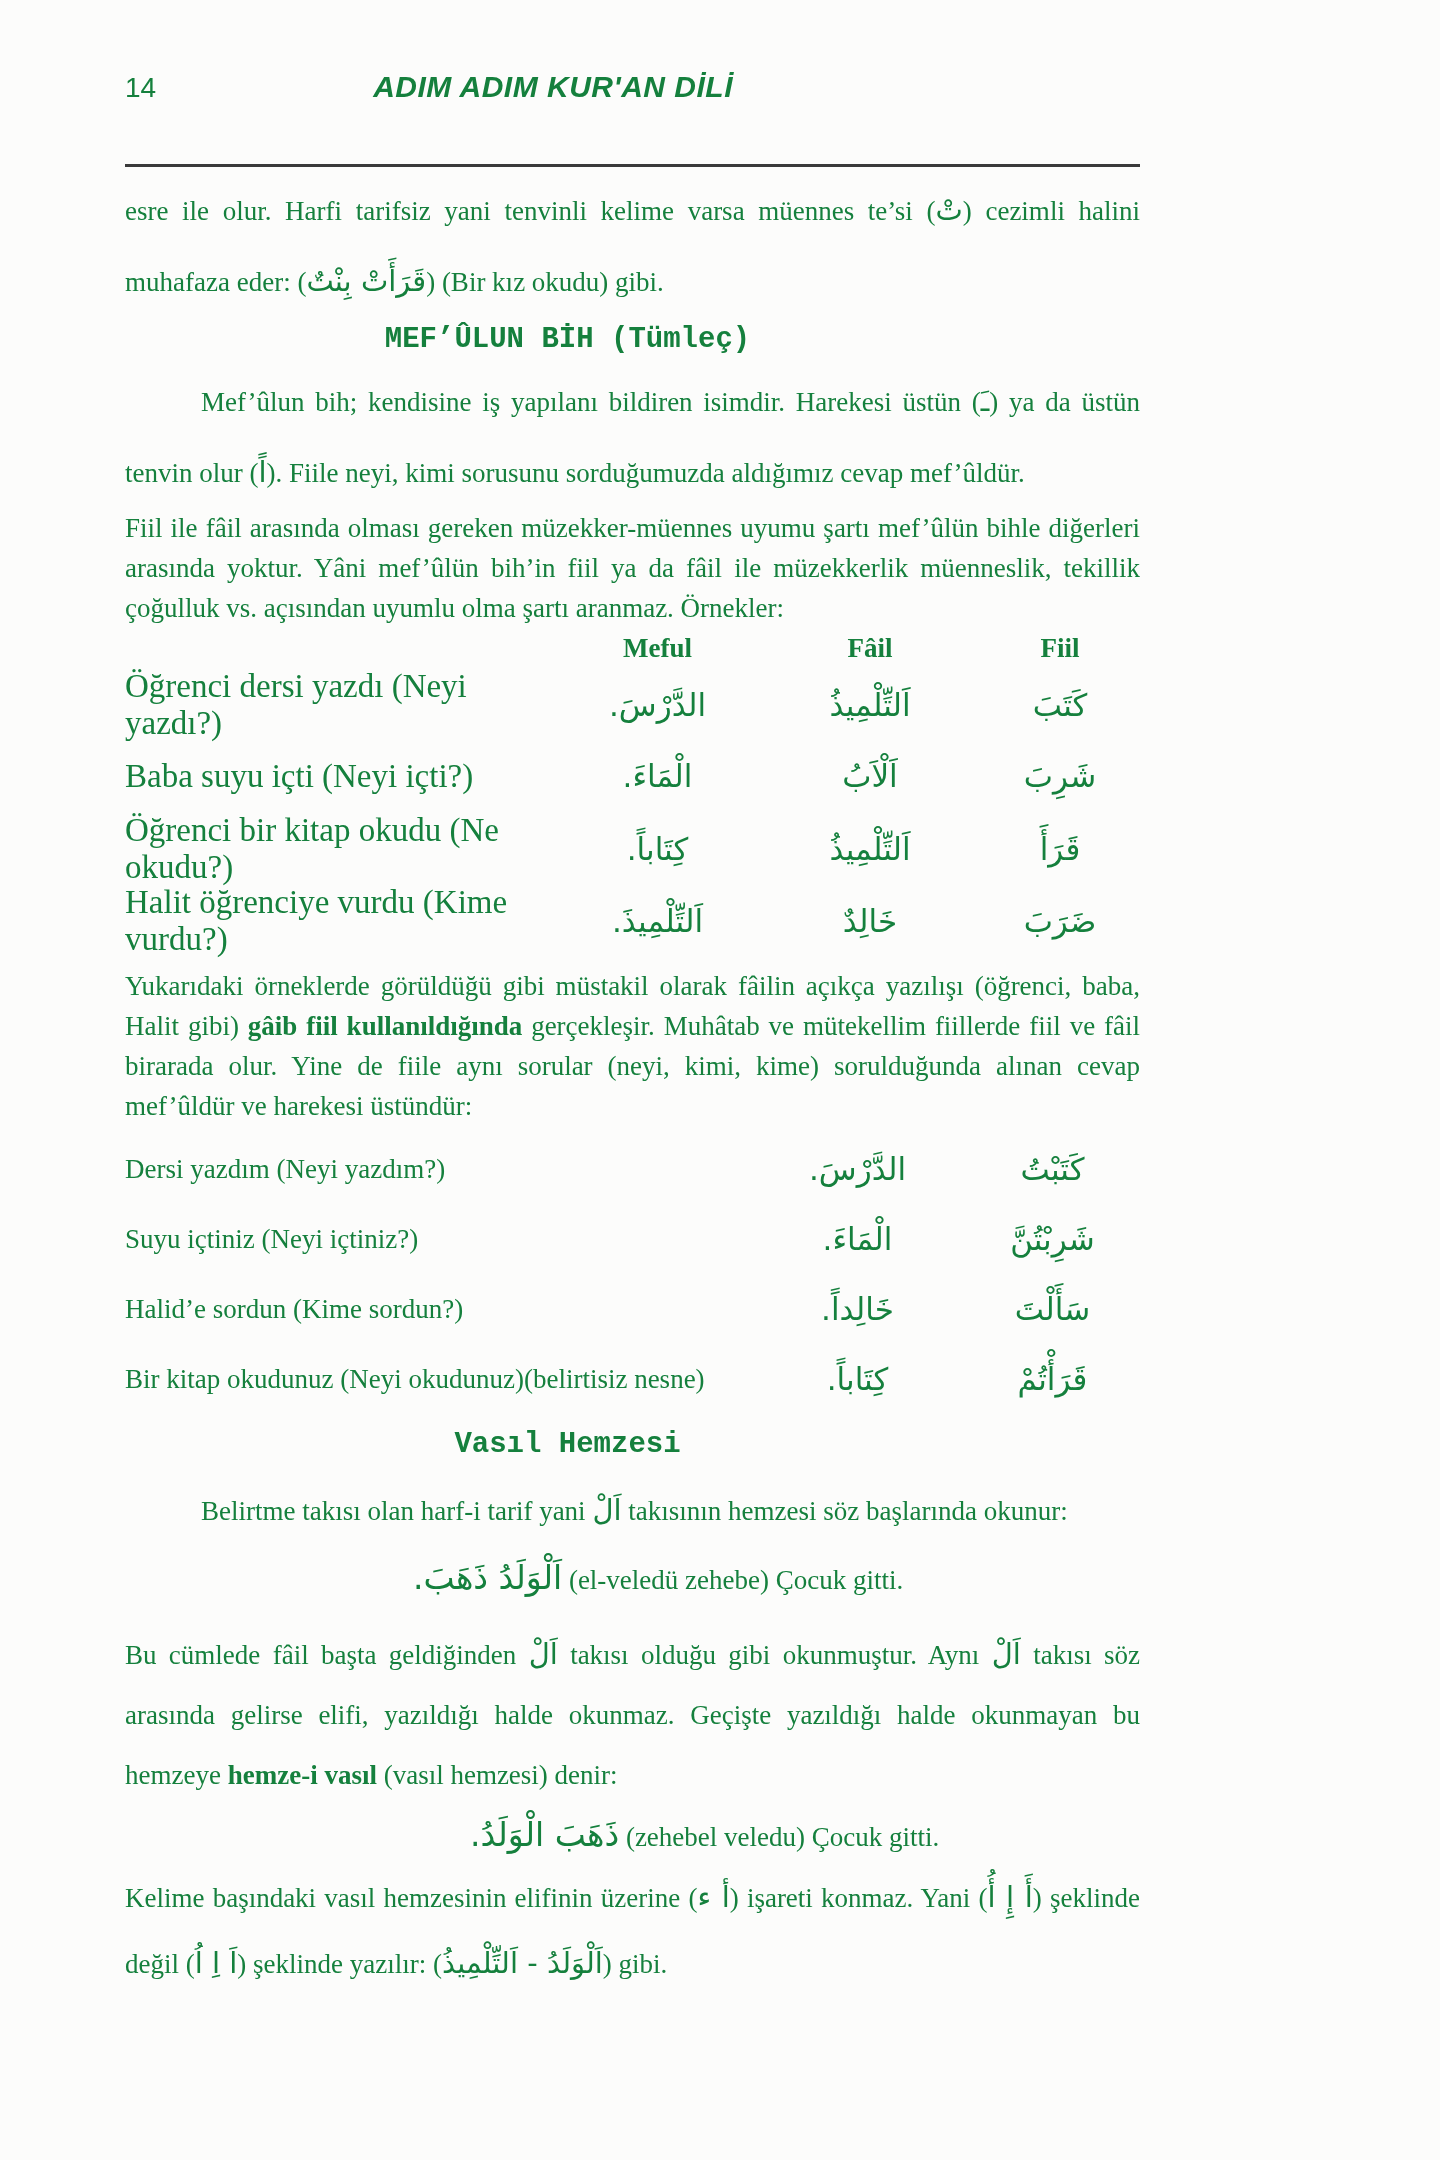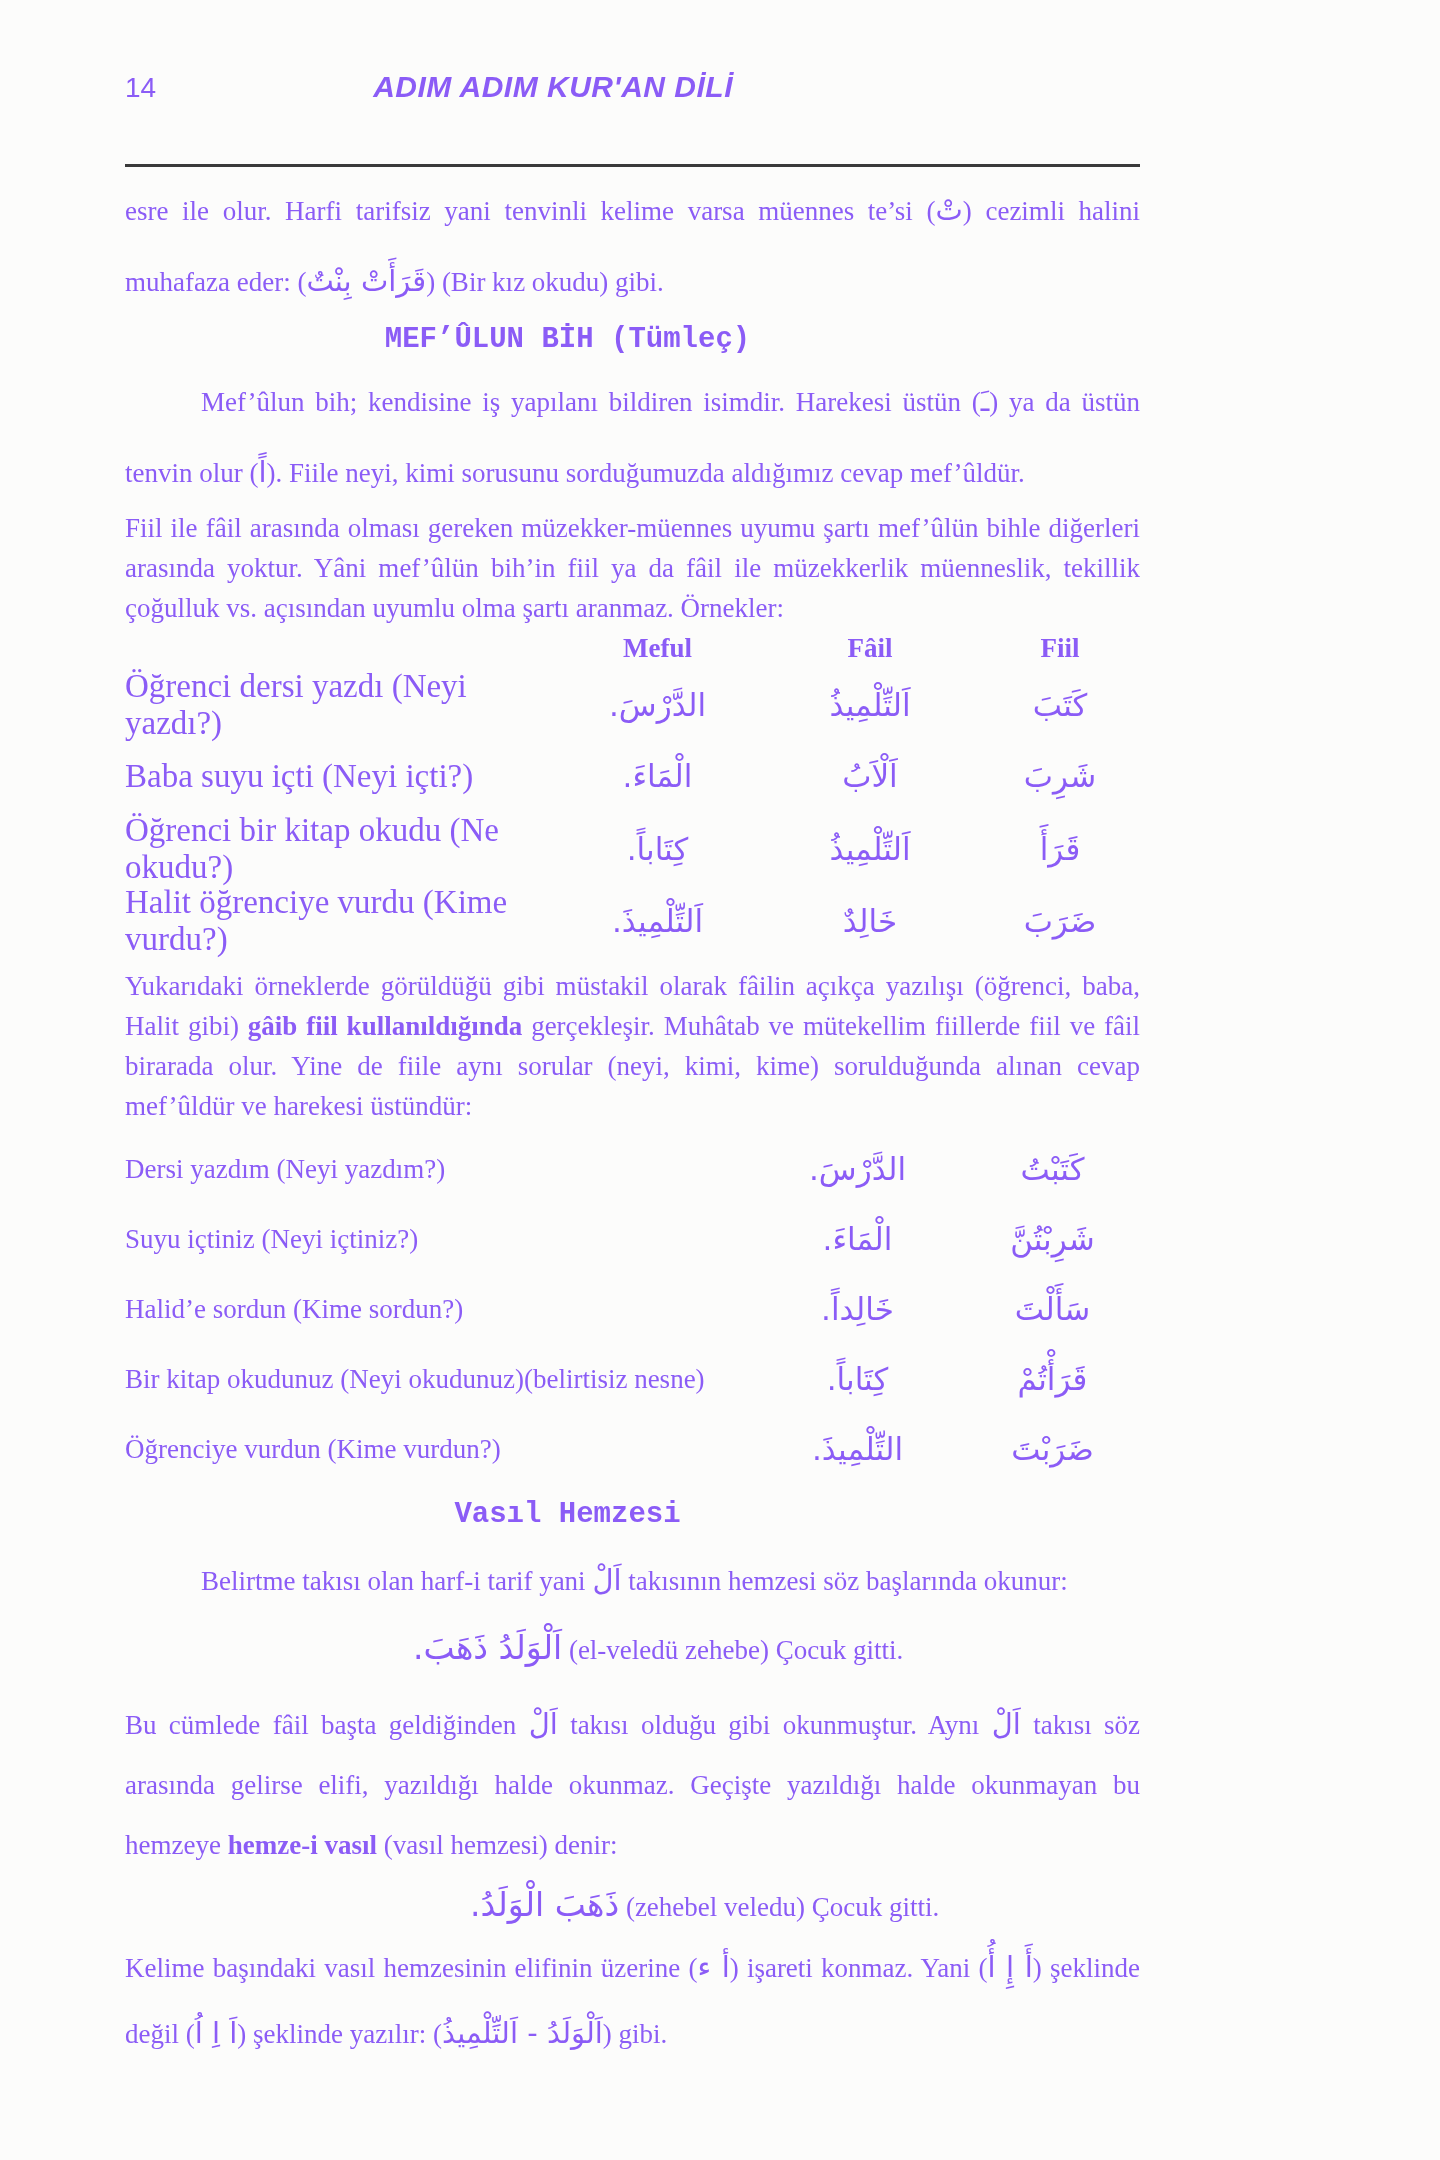--- a/index.html
+++ b/index.html
@@ -3,21 +3,21 @@
 <meta charset="utf-8">
 <style>
   html,body{margin:0;padding:0;background:#e8e8e6;}
   .page{
     position:relative;
     width:1440px;height:2160px;
     margin:0 auto;
     background:#fcfcfb;
     box-sizing:border-box;
     padding:70px 300px 0 125px;
-    color:#8b5cf6;
+    color:#15803d;
     font-family:"Liberation Serif", serif;
     overflow:hidden;
   }
   
   .hdr{display:flex;align-items:baseline;font-family:"Liberation Sans", sans-serif;}
   .hdr .pagenum{font-size:28px;}
   .hdr .booktitle{flex:1;text-align:center;font-weight:bold;font-size:30px;letter-spacing:.5px;transform:translateX(-95px);font-style:italic;}
   .rule{border:0;border-top:3px solid #3a3a3a;margin:60px 0 0 0;}
 
   
@@ -140,25 +140,20 @@
     <div class="row">
       <span class="tr-cell">Halid’e sordun (Kime sordun?)</span>
       <span class="ar-cell ar">خَالِداً.</span>
       <span class="ar-cell ar">سَأَلْتَ</span>
     </div>
     <div class="row">
       <span class="tr-cell">Bir kitap okudunuz (Neyi okudunuz)(belirtisiz nesne)</span>
       <span class="ar-cell ar">كِتَاباً.</span>
       <span class="ar-cell ar">قَرَأْتُمْ</span>
     </div>
-    <div class="row">
-      <span class="tr-cell">Öğrenciye vurdun (Kime vurdun?)</span>
-      <span class="ar-cell ar">التِّلْمِيذَ.</span>
-      <span class="ar-cell ar">ضَرَبْتَ</span>
-    </div>
   </div>
 
   <h2 class="mt14">Vasıl Hemzesi</h2>
 
   <p class="lh-wide mt14 indent"><span>Belirtme takısı olan harf-i tarif yani </span><span class="ar">اَلْ</span><span> takısının hemzesi söz başlarında okunur:</span></p>
 
   <span class="arx ex1"><span class="ar">اَلْوَلَدُ  ذَهَبَ.</span><span>  (el-veledü zehebe) Çocuk gitti.</span></span>
 
   <p class="lh60 mt14"><span>Bu cümlede fâil başta geldiğinden </span><span class="ar">اَلْ</span><span> takısı olduğu gibi okunmuştur. Aynı </span><span class="ar">اَلْ</span><span> takısı söz arasında gelirse elifi, yazıldığı halde okunmaz. Geçişte yazıldığı halde okunmayan bu hemzeye </span><b>hemze-i vasıl</b><span> (vasıl hemzesi) denir:</span></p>
 

